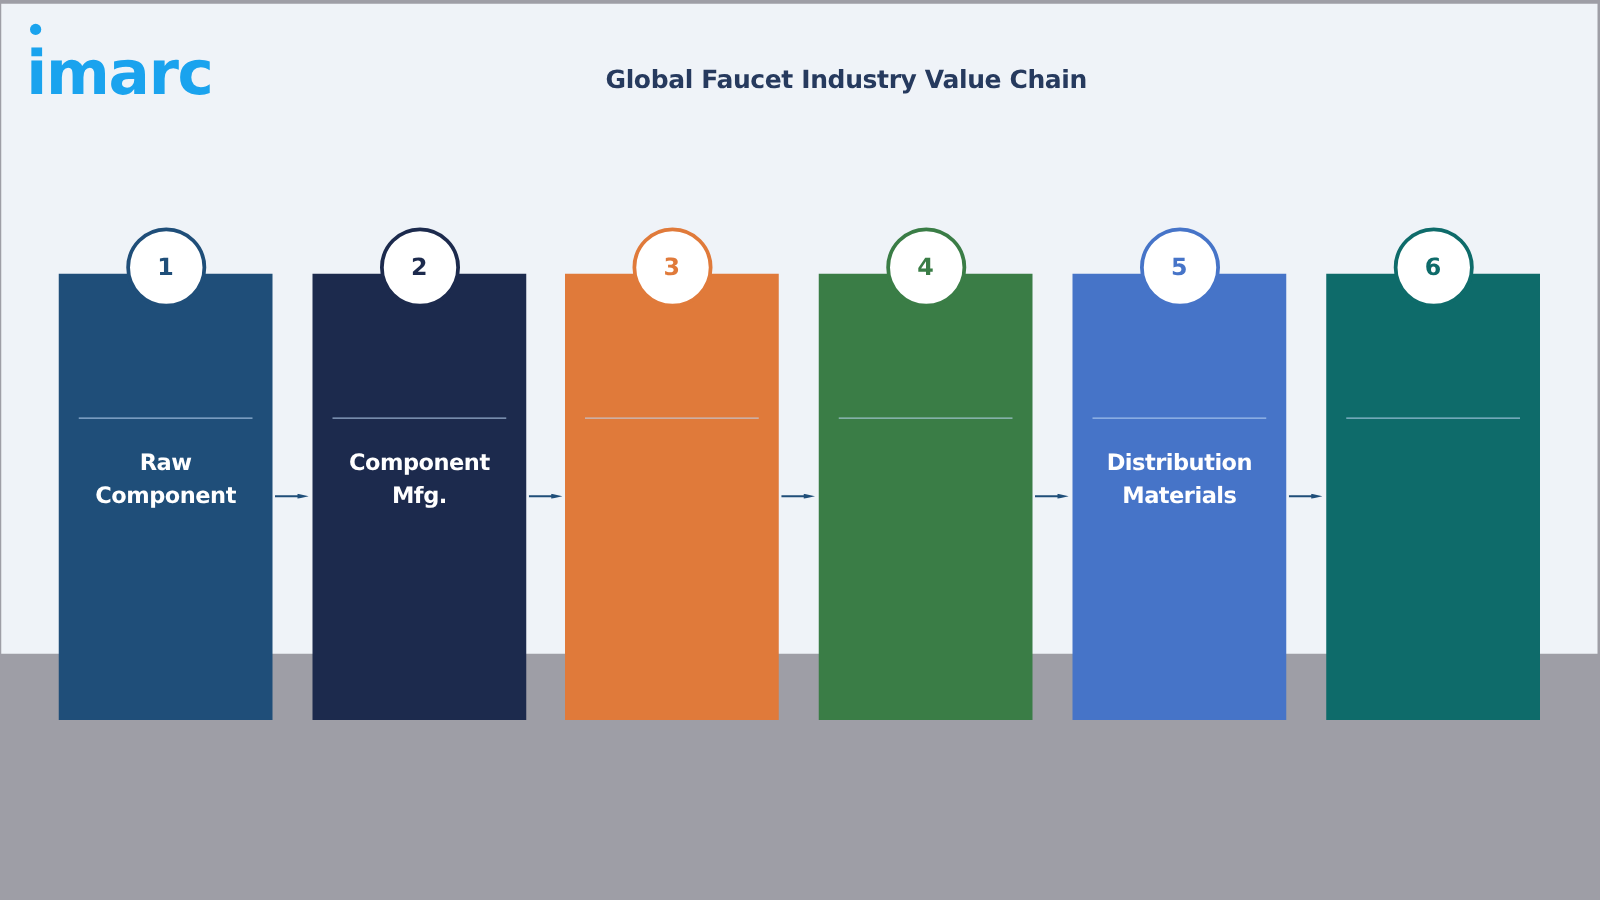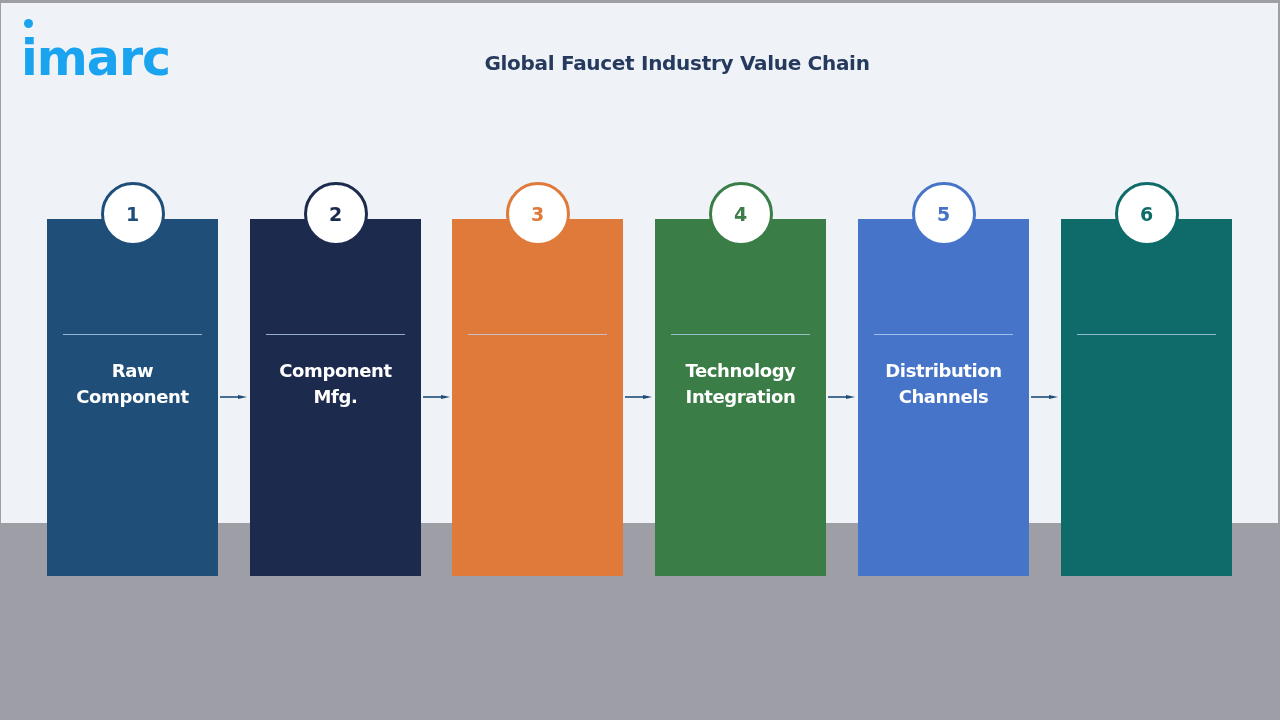--- a/index.html
+++ b/index.html
@@ -80,29 +80,27 @@
   </div>
 
   <div class="stage" style="left: 451px; background: rgb(224, 122, 58);">
     <div class="badge" style="border-color: rgb(224, 122, 58); color: rgb(224, 122, 58);">3</div>
     <div class="divider"></div>
   </div>
 
   <div class="stage" style="left: 654px; background: rgb(58, 125, 70);">
     <div class="badge" style="border-color: rgb(58, 125, 70); color: rgb(58, 125, 70);">4</div>
     <div class="divider"></div>
-    <div class="label">Technology
-Integration</div>
   </div>
 
   <div class="stage" style="left: 857px; background: rgb(70, 116, 200);">
     <div class="badge" style="border-color: rgb(70, 116, 200); color: rgb(70, 116, 200);">5</div>
     <div class="divider"></div>
     <div class="label">Distribution
-Channels</div>
+Materials</div>
   </div>
 
   <div class="stage" style="left: 1060px; background: rgb(14, 107, 106);">
     <div class="badge" style="border-color: rgb(14, 107, 106); color: rgb(14, 107, 106);">6</div>
     <div class="divider"></div>
   </div>
 
   <svg class="arrow" style="left:219px" viewBox="0 0 27 4">
       <line x1="0" y1="2" x2="20" y2="2" stroke="#1f4e79" stroke-width="1.6"></line>
       <polygon points="18,0 27,2 18,4" fill="#1f4e79"></polygon>

